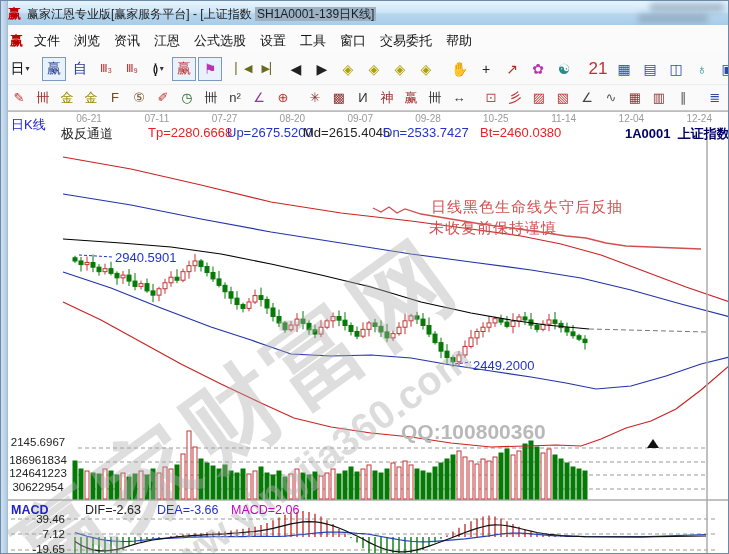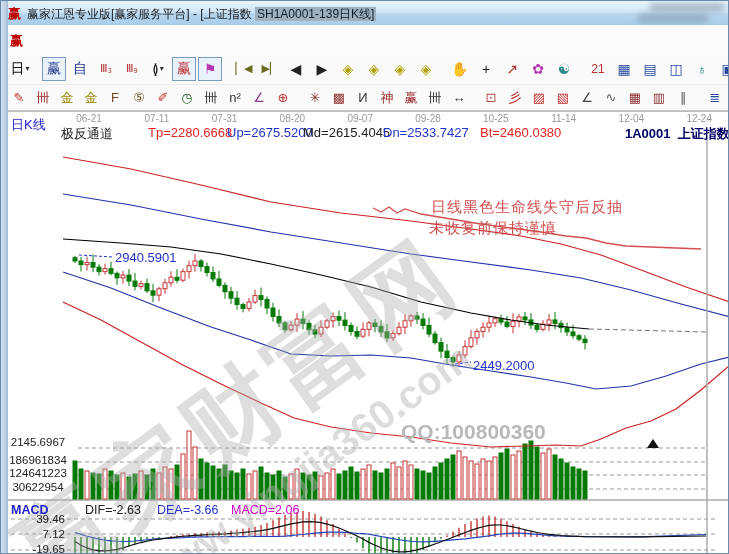--- a/index.html
+++ b/index.html
@@ -66,20 +66,21 @@
 
   <div id="titlebar">
     <span id="title-logo">赢</span>
     <span id="title-text"><span>赢家江恩专业版[赢家服务平台] - [上证指数  </span><span class="hl">SH1A0001-139日K线]</span></span>
     <div class="blurblob" style="left:649px;top:2px;width:74px;height:9px;"></div>
     <div class="blurblob" style="left:637px;top:13px;width:70px;height:9px;"></div>
   </div>
 
   <div id="menubar">
     <span id="menu-logo">赢</span>
+    <span id="menu-items"><span class="menu-item">文件</span><span class="menu-item">浏览</span><span class="menu-item">资讯</span><span class="menu-item">江恩</span><span class="menu-item">公式选股</span><span class="menu-item">设置</span><span class="menu-item">工具</span><span class="menu-item">窗口</span><span class="menu-item">交易委托</span><span class="menu-item">帮助</span></span>
   </div>
 
   <div id="toolbar1" class="toolbar">
       <span class="tbtn">
         <span style="color: rgb(17, 17, 17);">日</span>
         <span class="caret">▾</span>
       </span>
       <div class="tsep"></div>
       <span class="tbtn pressed">
         <span style="color: rgb(34, 58, 140);">赢</span>
@@ -139,21 +140,21 @@
         <span style="color: rgb(176, 48, 48);">↗</span>
       </span>
       <span class="tbtn">
         <span style="color: rgb(182, 54, 176);">✿</span>
       </span>
       <span class="tbtn">
         <span style="color: rgb(42, 138, 138);">☯</span>
       </span>
       <div class="tsep"></div>
       <span class="tbtn">
-        <span style="color: rgb(192, 48, 48); font-size: 12px;">21</span>
+        <span style="color: rgb(192, 48, 48); font-size: 17px;">21</span>
       </span>
       <span class="tbtn">
         <span style="color: rgb(42, 74, 160);">▦</span>
       </span>
       <span class="tbtn">
         <span style="color: rgb(42, 74, 160);">▤</span>
       </span>
       <span class="tbtn">
         <span style="color: rgb(42, 74, 160);">◫</span>
       </span>
@@ -634,21 +635,21 @@
         <polyline points="78,143 112,145" fill="none" stroke="#2233cc" stroke-width="1" stroke-dasharray="3,2"></polyline>
         <polyline points="454,252 470,250" fill="none" stroke="#2233cc" stroke-width="1" stroke-dasharray="3,2"></polyline>
         <path d="M646,336 L652,327 L658,336 Z" fill="#111"></path>
         <polyline points="706,24 706,444" fill="none" stroke="#ababab" stroke-width="1.5"></polyline>
       </svg>
 
     <div class="ov" id="period-label">日K线</div>
     <div id="dates-row">
         <span class="date-tick" style="left: 88px;">06-21</span>
         <span class="date-tick" style="left: 155.8px;">07-11</span>
-        <span class="date-tick" style="left: 223.6px;">07-31</span>
+        <span class="date-tick" style="left: 223.6px;">07-27</span>
         <span class="date-tick" style="left: 291.4px;">08-20</span>
         <span class="date-tick" style="left: 359.2px;">09-07</span>
         <span class="date-tick" style="left: 427px;">09-28</span>
         <span class="date-tick" style="left: 494.8px;">10-25</span>
         <span class="date-tick" style="left: 562.6px;">11-14</span>
         <span class="date-tick" style="left: 630.4px;">12-04</span>
         <span class="date-tick" style="left: 698.2px;">12-24</span>
       </div>
 
     <div class="ov" id="header-row">

